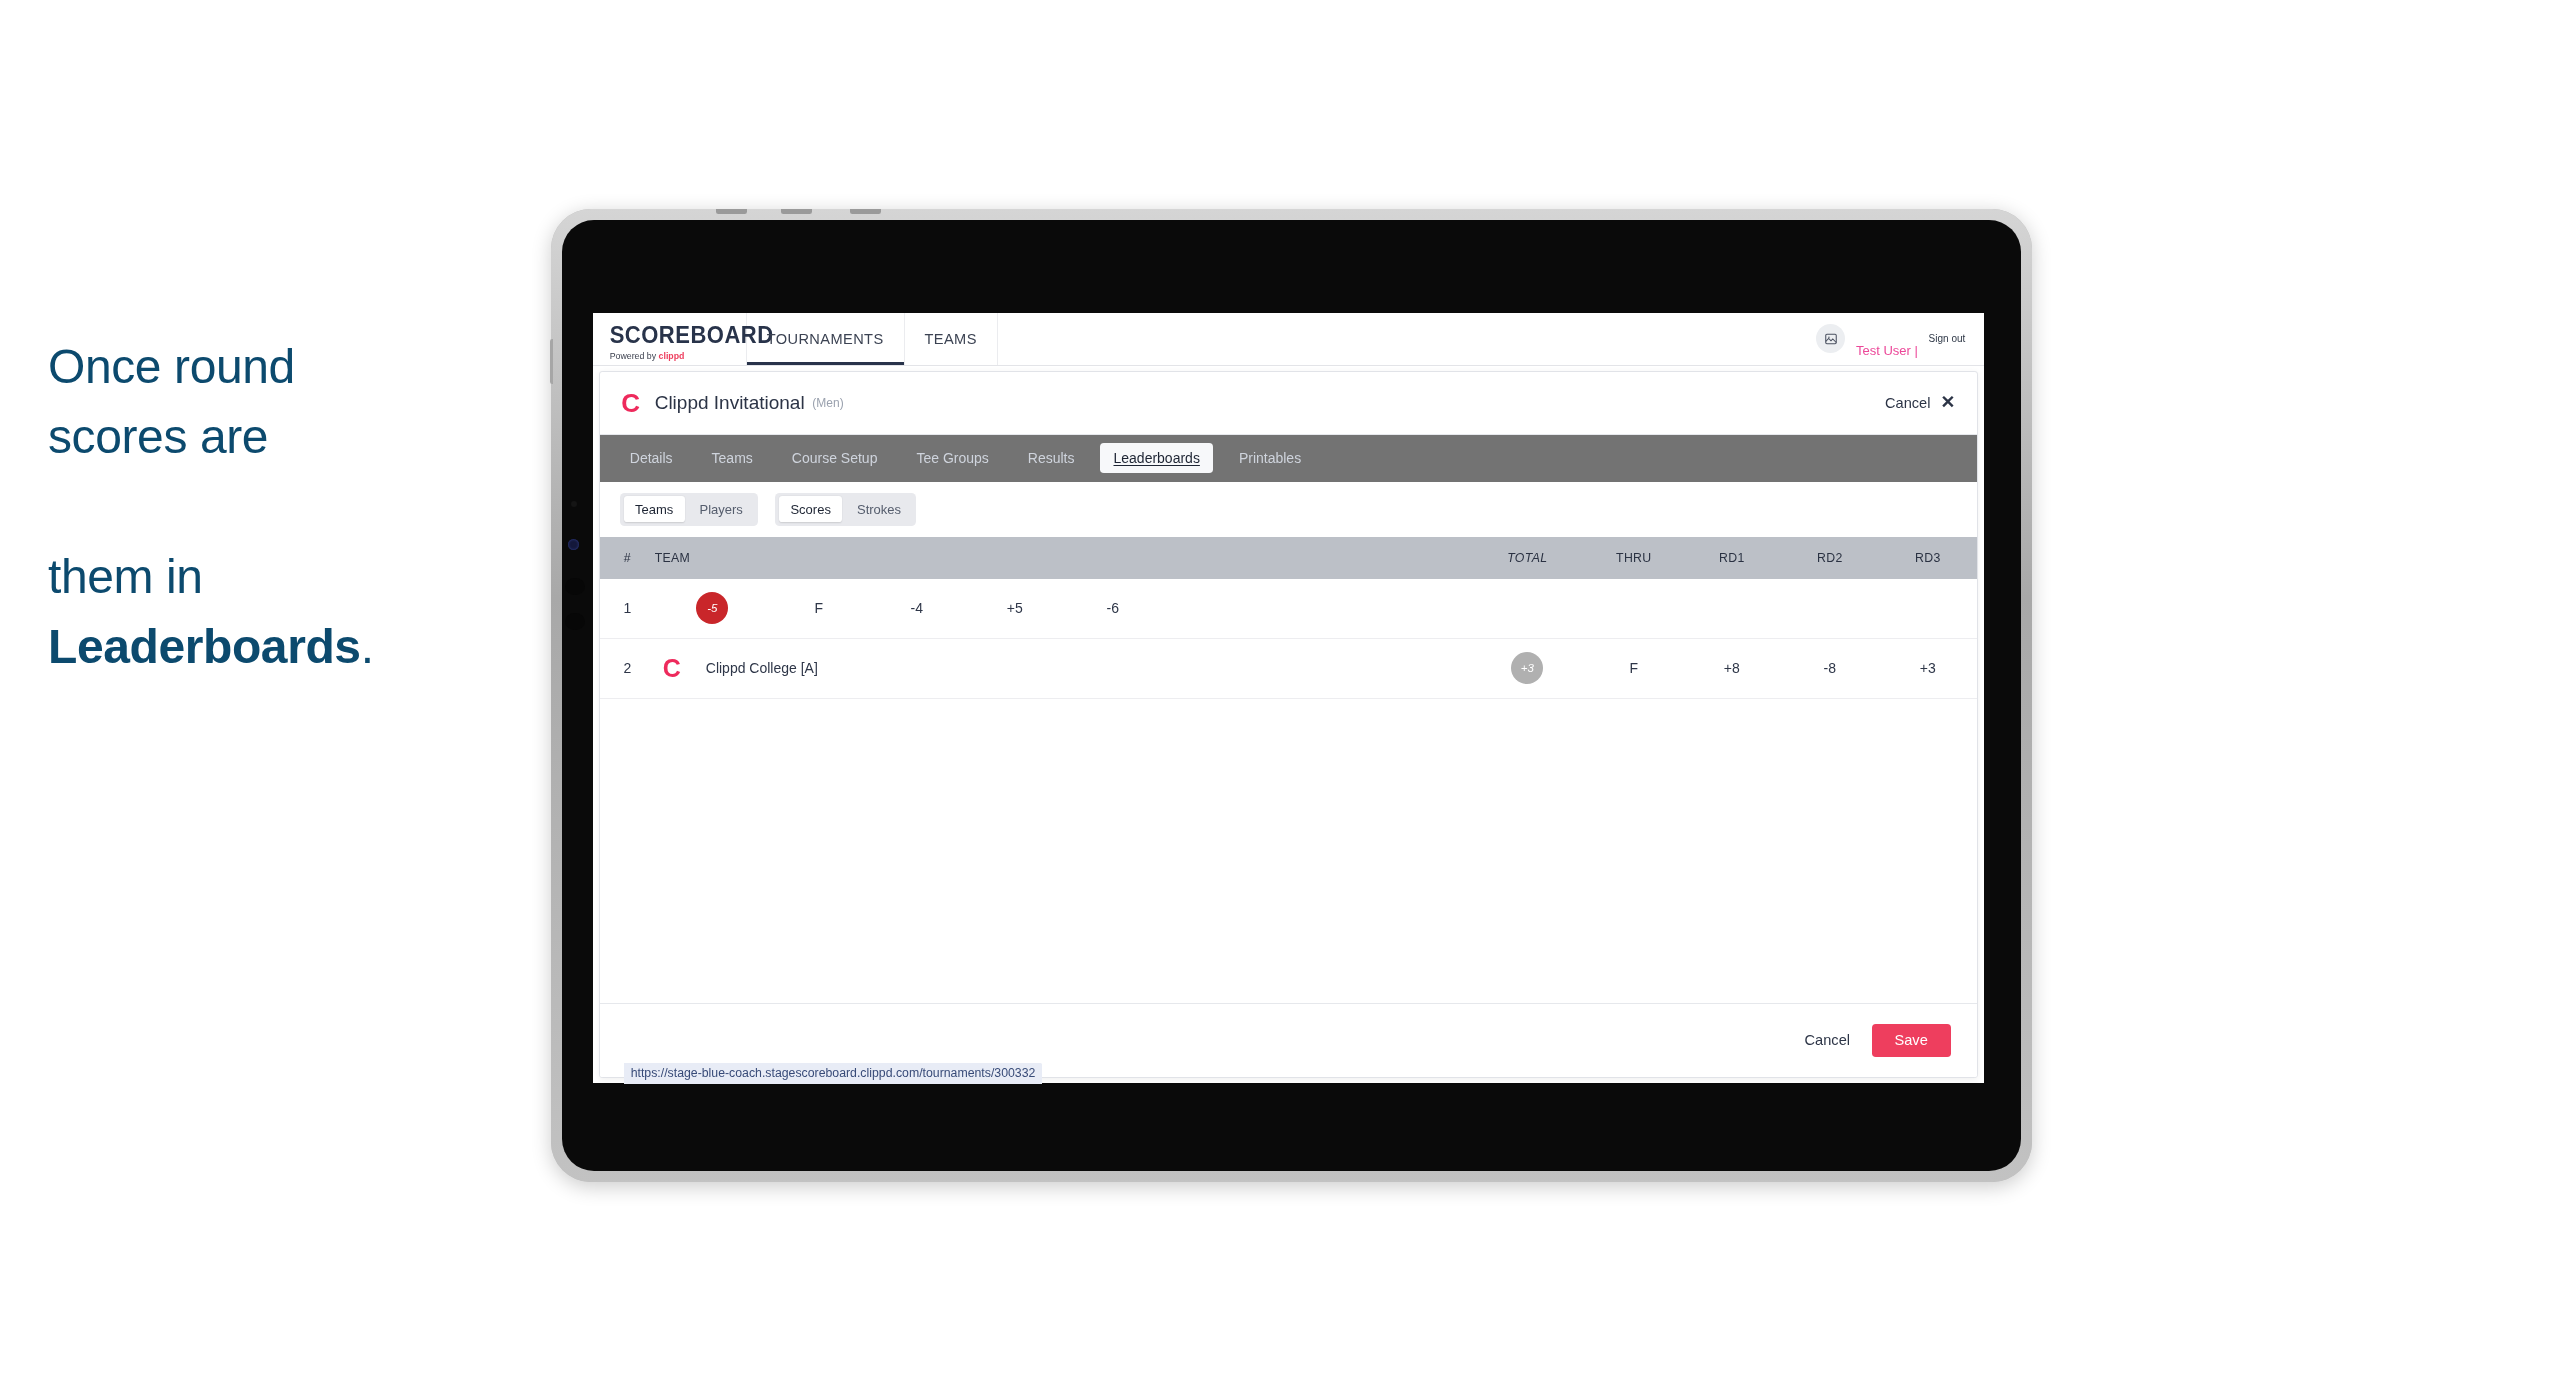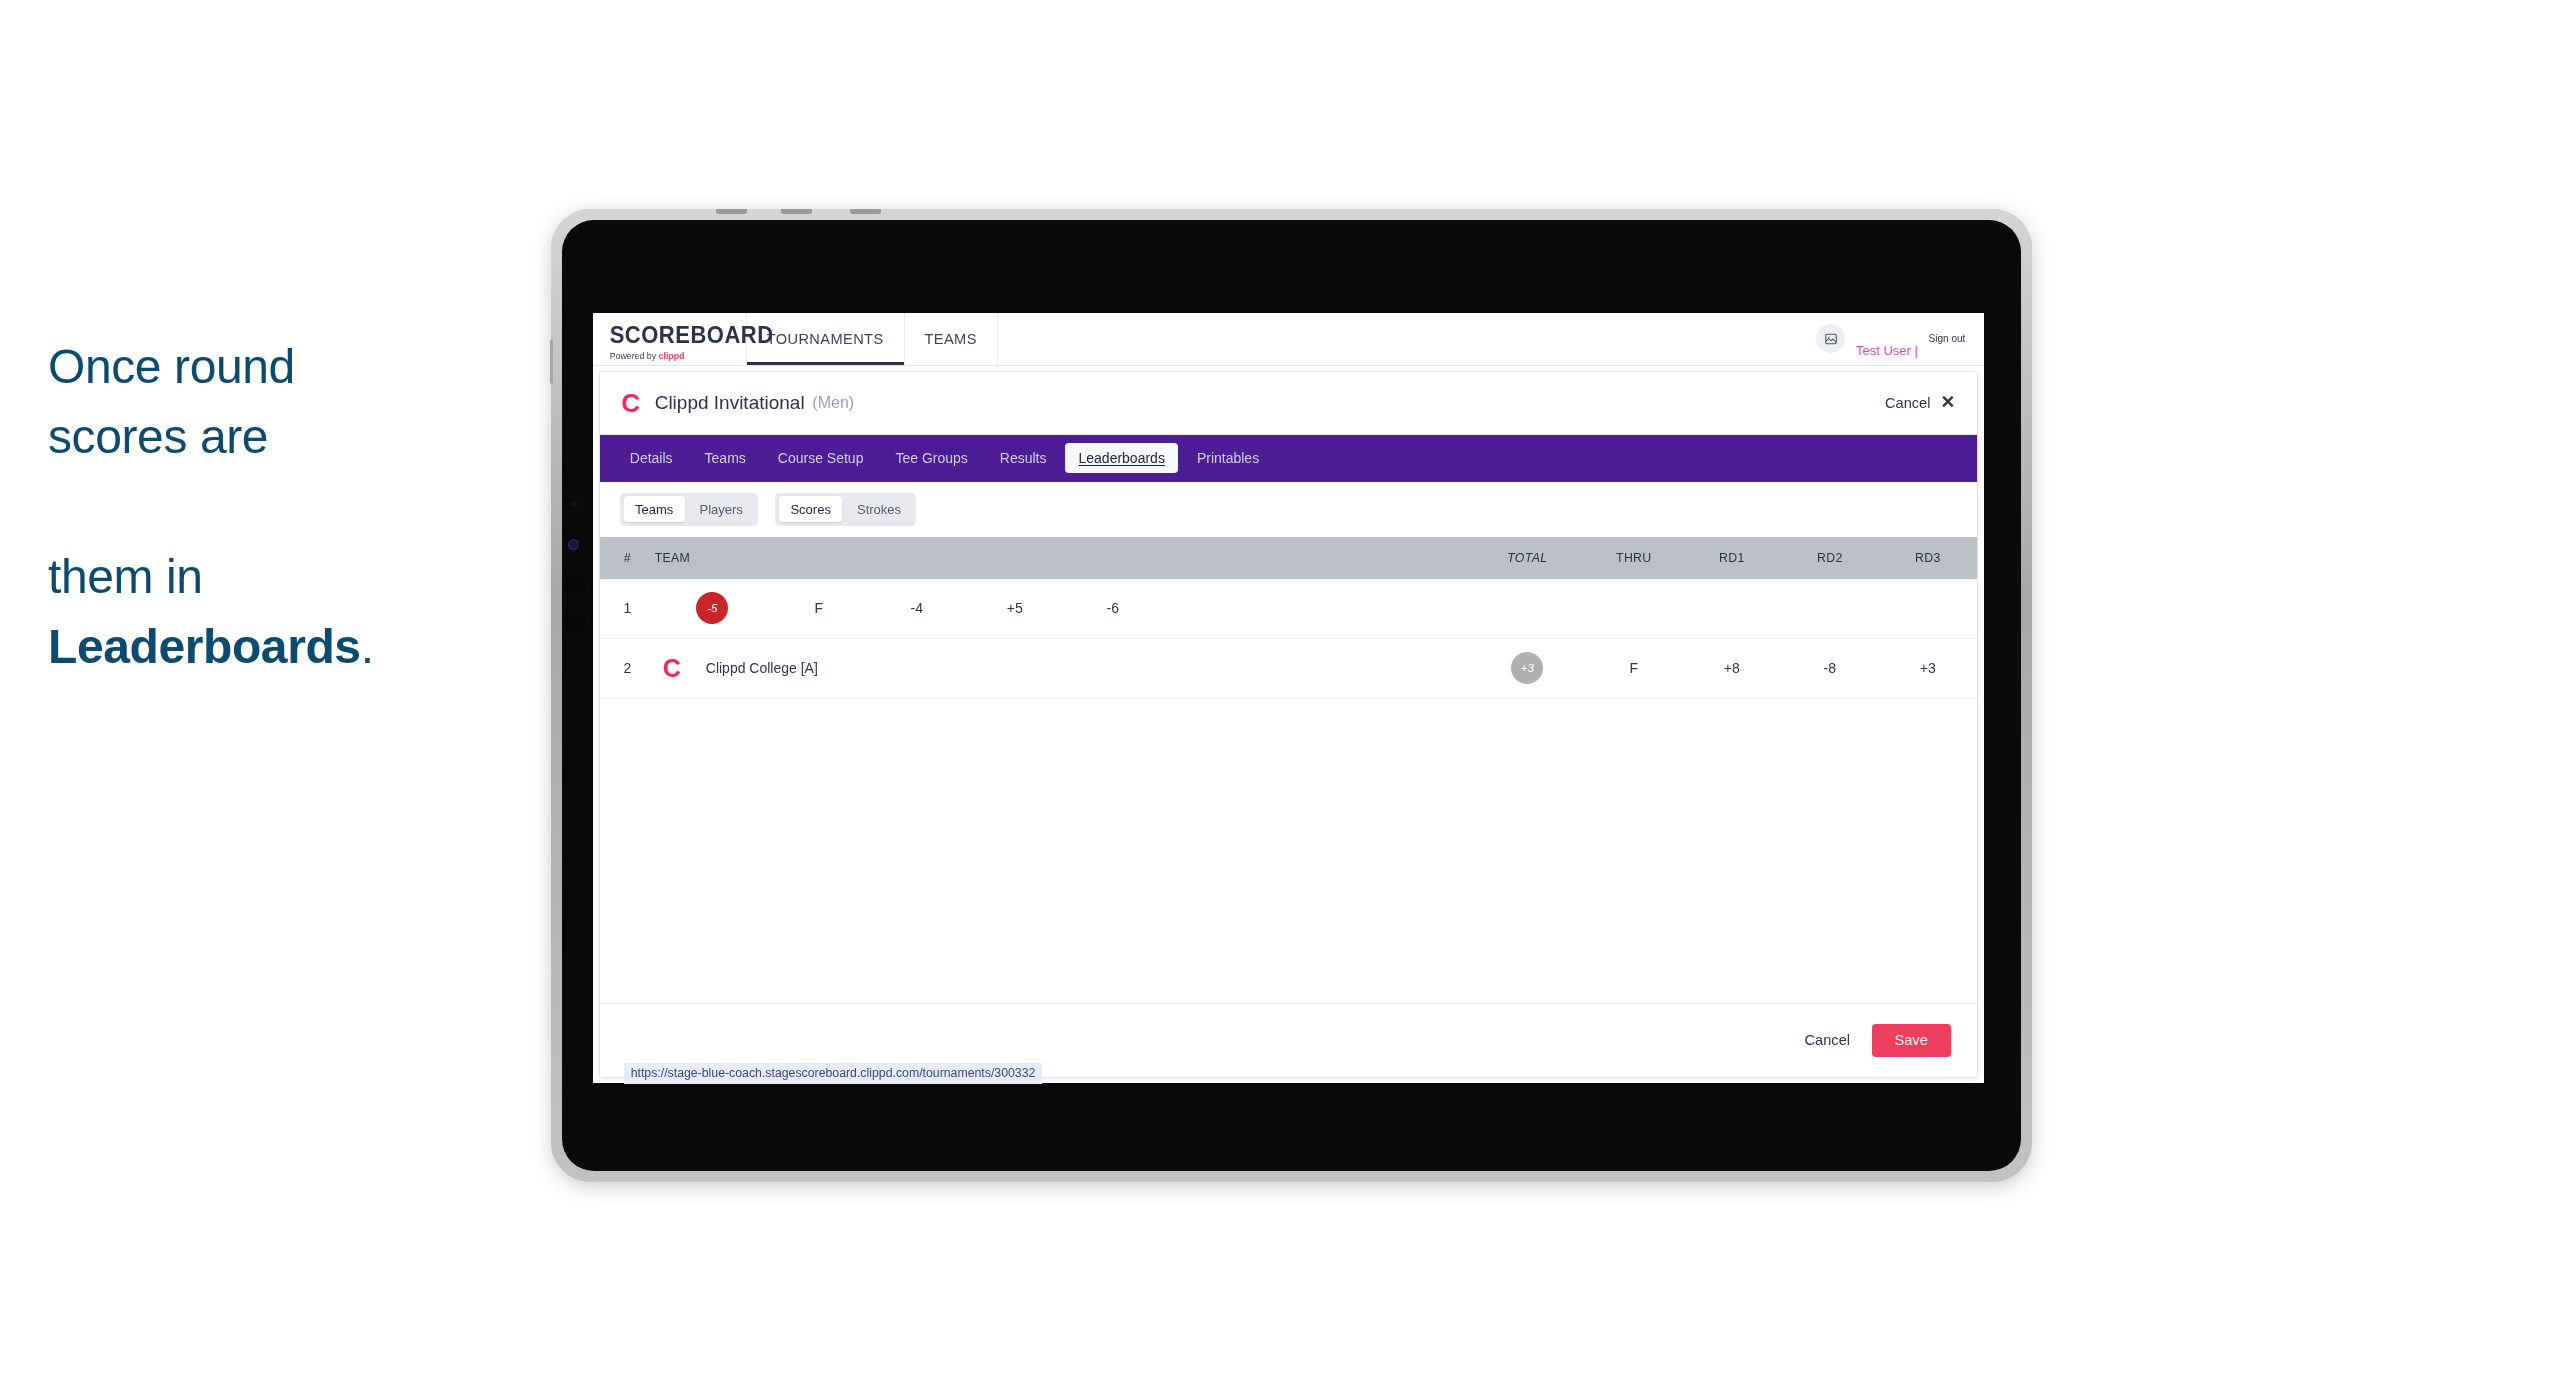--- a/index.html
+++ b/index.html
@@ -119,30 +119,30 @@
     display:flex;align-items:center;
     padding:0 21.5px;
     border-bottom:0.8px solid #e6e8ec;
     box-sizing:border-box;
   }
   .clippd-c{
     font-size:26px;font-weight:800;color:#ee2a5c;line-height:1;
     font-family:"Liberation Sans",sans-serif;
   }
   #panelTitle{font-size:19px;color:#2c3446;margin-left:14.6px;}
-  #panelTitleSub{font-size:16px;color:#9aa1ae;margin-left:7.7px;}
+  #panelTitleSub{font-size:12px;color:#9aa1ae;margin-left:7.7px;}
   #panelHeadSpacer{flex:1;}
   #panelCancel{font-size:14.6px;color:#2c3446;cursor:pointer;}
   #panelClose{font-size:17.7px;color:#2c3446;margin-left:10px;cursor:pointer;font-weight:600;}
 
   
   #subnav{
-    height:47px;background:#4c1d95;
+    height:47px;background:#737373;
     display:flex;align-items:center;
-    padding:4px 17px;box-sizing:border-box;gap:6px;
+    padding:4px 17px;box-sizing:border-box;gap:13px;
   }
   .subtab{
     font-size:14px;color:#cfd4dd;
     padding:7px 13px;border-radius:3.8px;cursor:pointer;white-space:nowrap;
   }
   .subtab.active{
     background:#f7f8fa;color:#1d2433;font-weight:400;
     text-decoration:underline;text-underline-offset:2.3px;
   }
 

